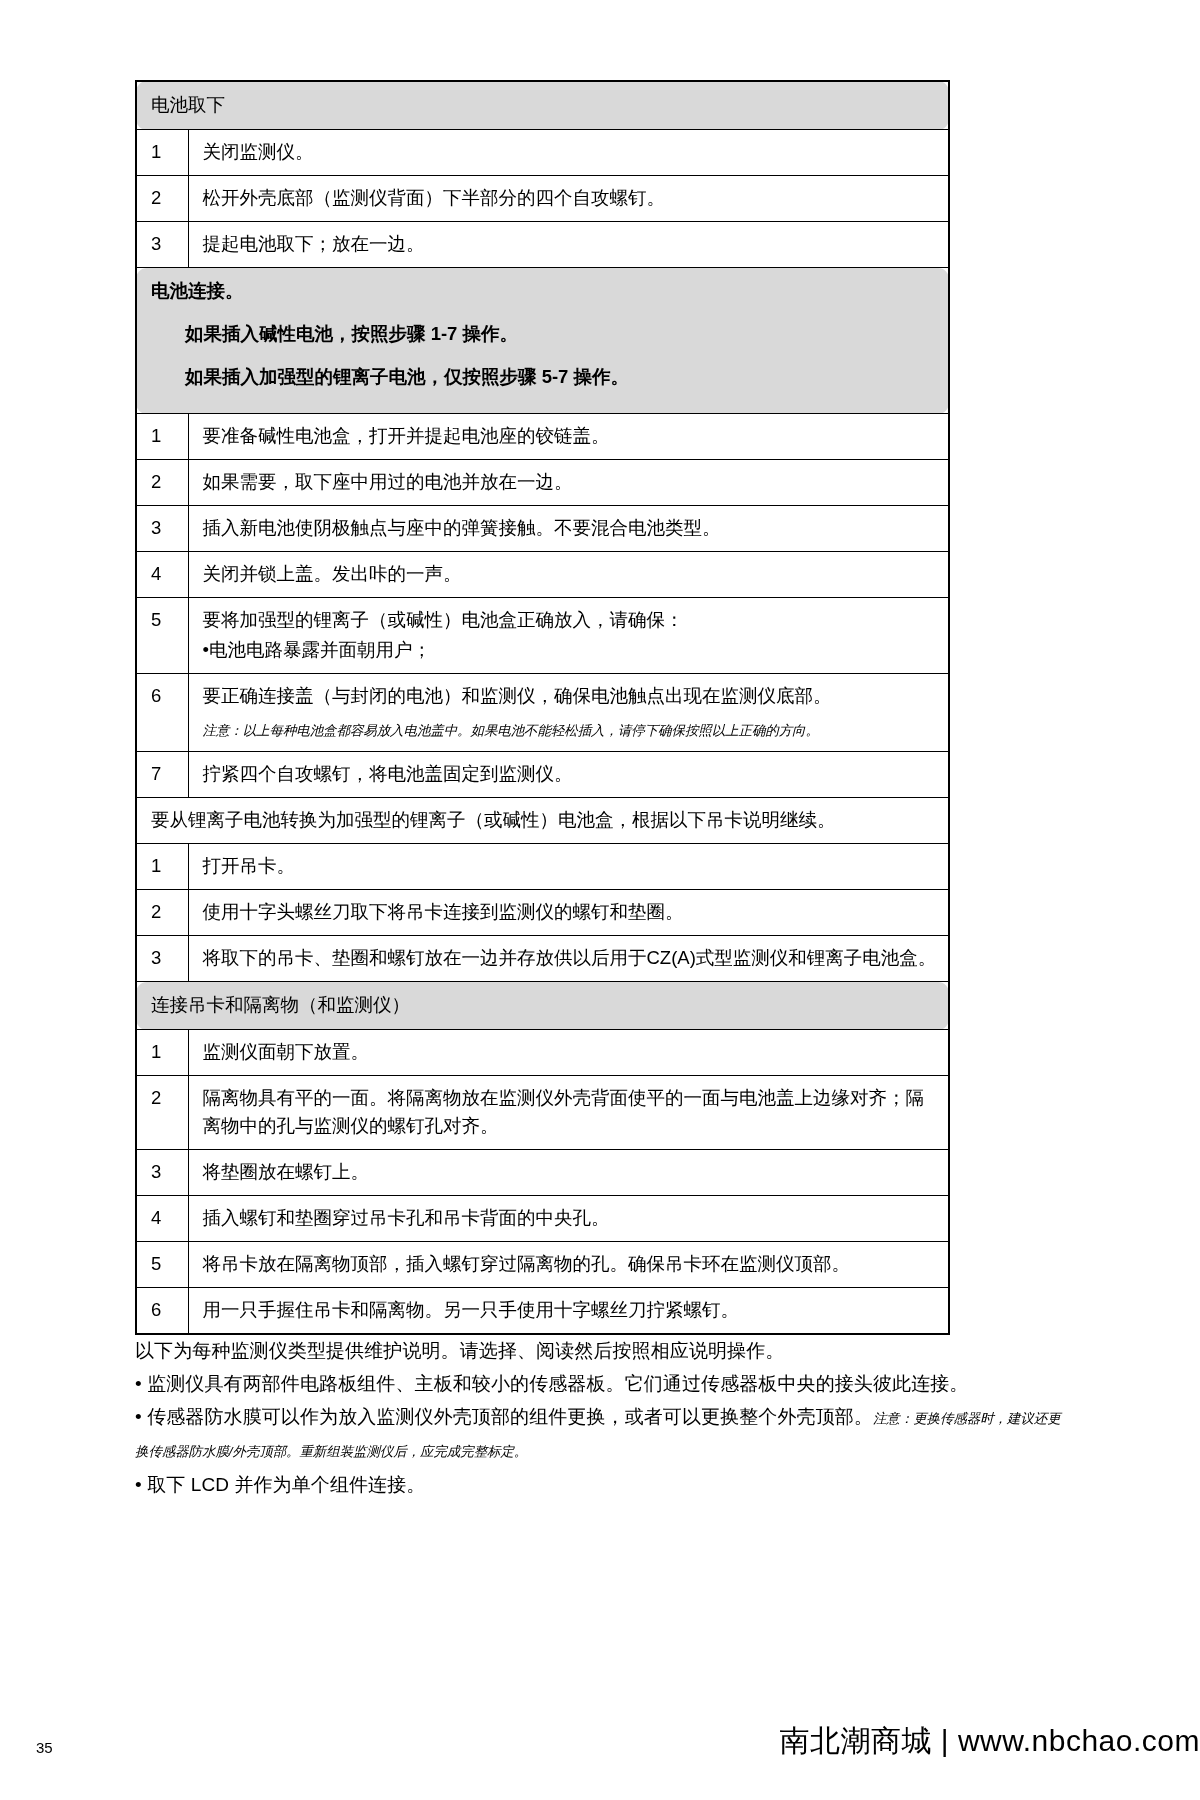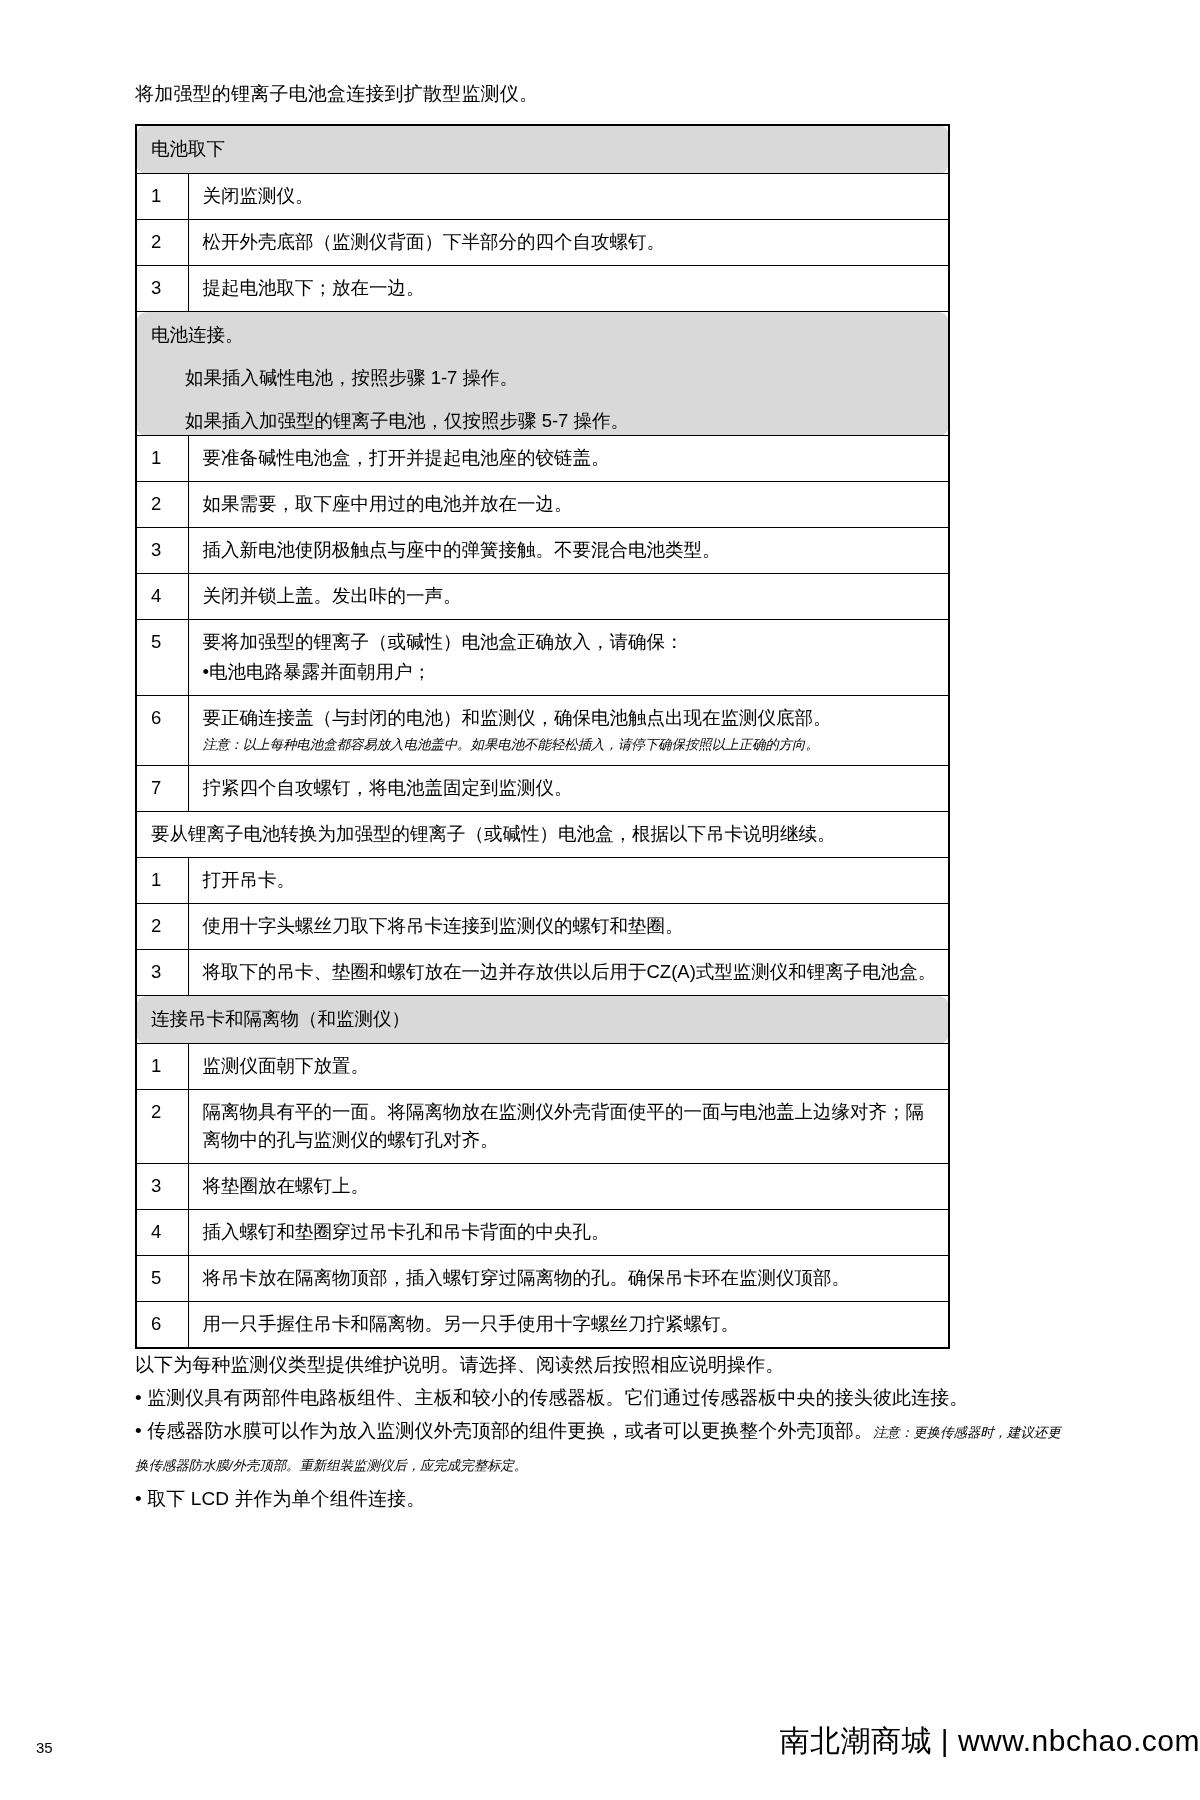--- a/index.html
+++ b/index.html
@@ -55,40 +55,41 @@
   }
   .text-cell {
     padding-left: 14px !important;
   }
   tr.hdr td {
     background: #d9d9d9;
     padding: 9px 10px 10px 14px;
     border-radius: 11px;
   }
   tr.hdr.multiline td {
-    padding-bottom: 0;
+    padding-bottom: 22px;
+    font-weight: bold;
   }
   .hdr-sub {
     display: block;
     padding-left: 34px;
     margin-top: 15px;
   }
   tr.fullwidth td {
     padding-left: 14px !important;
   }
   .bullet-line {
     display: block;
     margin-top: 2px;
   }
   .note-small {
     display: block;
     font-size: 13.5px;
     font-style: italic;
     line-height: 22px;
-    margin-top: 2px;
+    margin-top: 10px;
     letter-spacing: -0.1px;
   }
 
   
   .section-head {
     font-size: 20px;
     font-weight: bold;
     margin: 30px 0 14px 0;
     letter-spacing: 0.4px;
   }
@@ -126,21 +127,20 @@
     text-align: right;
     font-size: 30px;
     letter-spacing: 0.5px;
   }
 </style>
 </head>
 <body>
 
 <div class="page">
 
-  <p class="intro-line">将加强型的锂离子电池盒连接到扩散型监测仪。</p>
 
   <table class="proc-table">
     <colgroup>
         <col style="width:52px">
         <col>
       </colgroup>
     <tbody>
 
       <tr class="hdr">
         <td colspan="2">电池取下</td>

